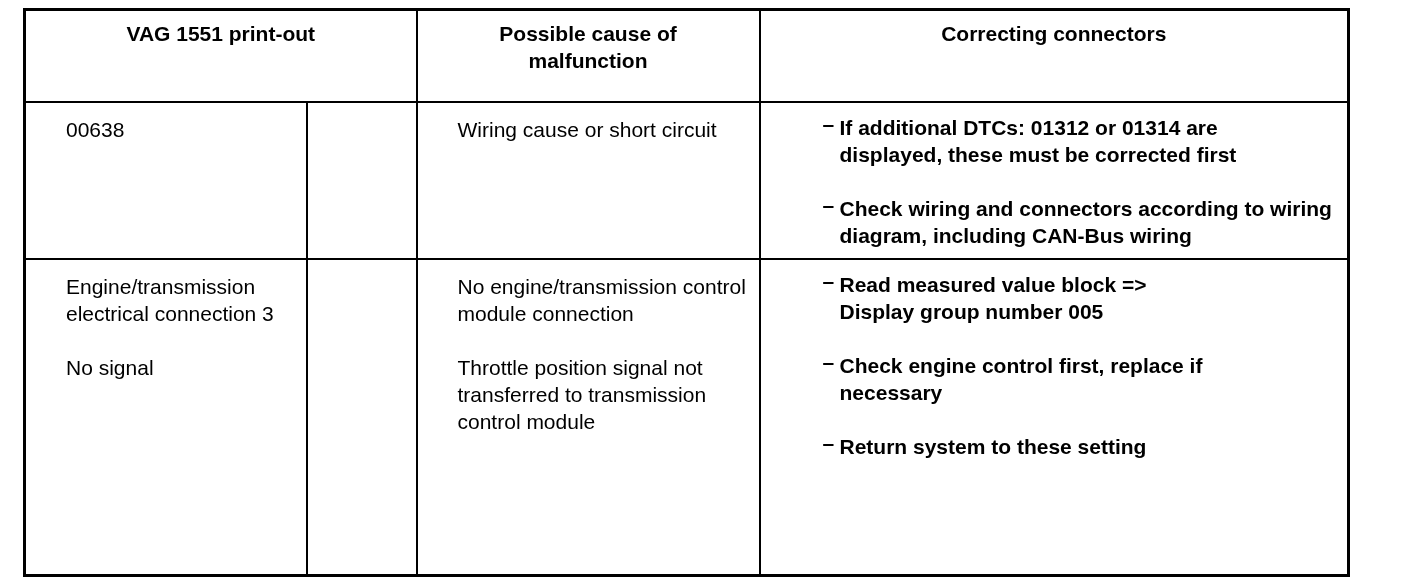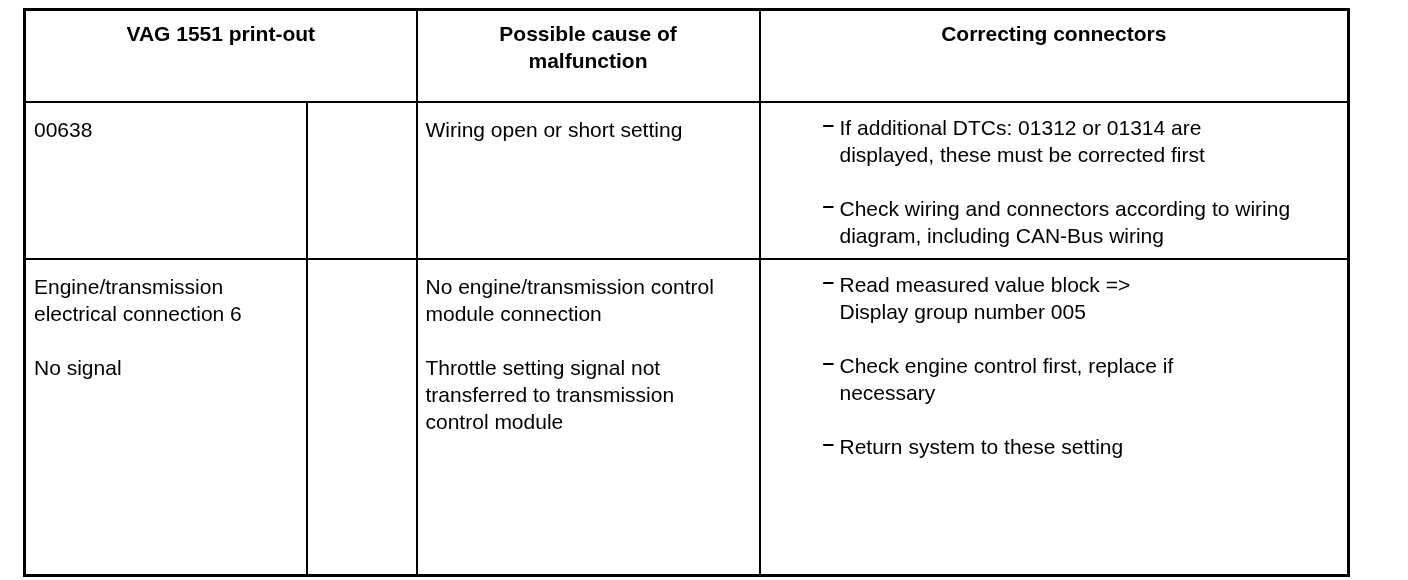--- a/index.html
+++ b/index.html
@@ -43,20 +43,21 @@
     font-weight: bold;
     font-size: 21px;
     line-height: 27px;
     white-space: pre-line;
   }
   .bpad {
     padding: 13px 8px 8px 8px;
     font-size: 21px;
     line-height: 27px;
     white-space: pre-line;
+    margin-left: 32px;
   }
   .corr {
     height: 100%;
     box-sizing: border-box;
     display: flex;
     flex-direction: column;
     padding: 11px 6px 9px 0;
   }
   .citem {
     display: flex;
@@ -72,20 +73,21 @@
     margin-bottom: 2px;
   }
   .marker {
     flex: 0 0 17px;
     position: relative;
     top: -4px;
     font-weight: bold;
   }
   .ctext {
     white-space: pre-line;
+    font-weight: bold;
   }
 </style>
 </head>
 <body>
 
 <div class="page">
   <table class="diag">
     <colgroup>
       <col style="width:282px">
       <col style="width:110px">
@@ -107,53 +109,53 @@
       </tr>
 
       <tr class="r2">
         <td class="cell">
           <div class="bpad">00638</div>
         </td>
         <td class="cell">
           <div class="bpad"></div>
         </td>
         <td class="cell">
-          <div class="bpad">Wiring open or short setting</div>
+          <div class="bpad">Wiring cause or short circuit</div>
         </td>
         <td class="cell">
           <div class="corr">
             <div class="citem">
               <span class="marker">–</span>
               <span class="ctext">If additional DTCs: 01312 or 01314 are
 displayed, these must be corrected first</span>
             </div>
             <div class="citem">
               <span class="marker">–</span>
               <span class="ctext">Check wiring and connectors according to wiring
 diagram, including CAN-Bus wiring</span>
             </div>
           </div>
         </td>
       </tr>
 
       <tr class="r3">
         <td class="cell">
           <div class="bpad">Engine/transmission
-electrical connection 6
+electrical connection 3
 
 No signal</div>
         </td>
         <td class="cell">
           <div class="bpad"></div>
         </td>
         <td class="cell">
           <div class="bpad">No engine/transmission control
 module connection
 
-Throttle setting signal not
+Throttle position signal not
 transferred to transmission
 control module</div>
         </td>
         <td class="cell">
           <div class="corr">
             <div class="citem">
               <span class="marker">–</span>
               <span class="ctext">Read measured value block =&gt;
 Display group number 005</span>
             </div>

